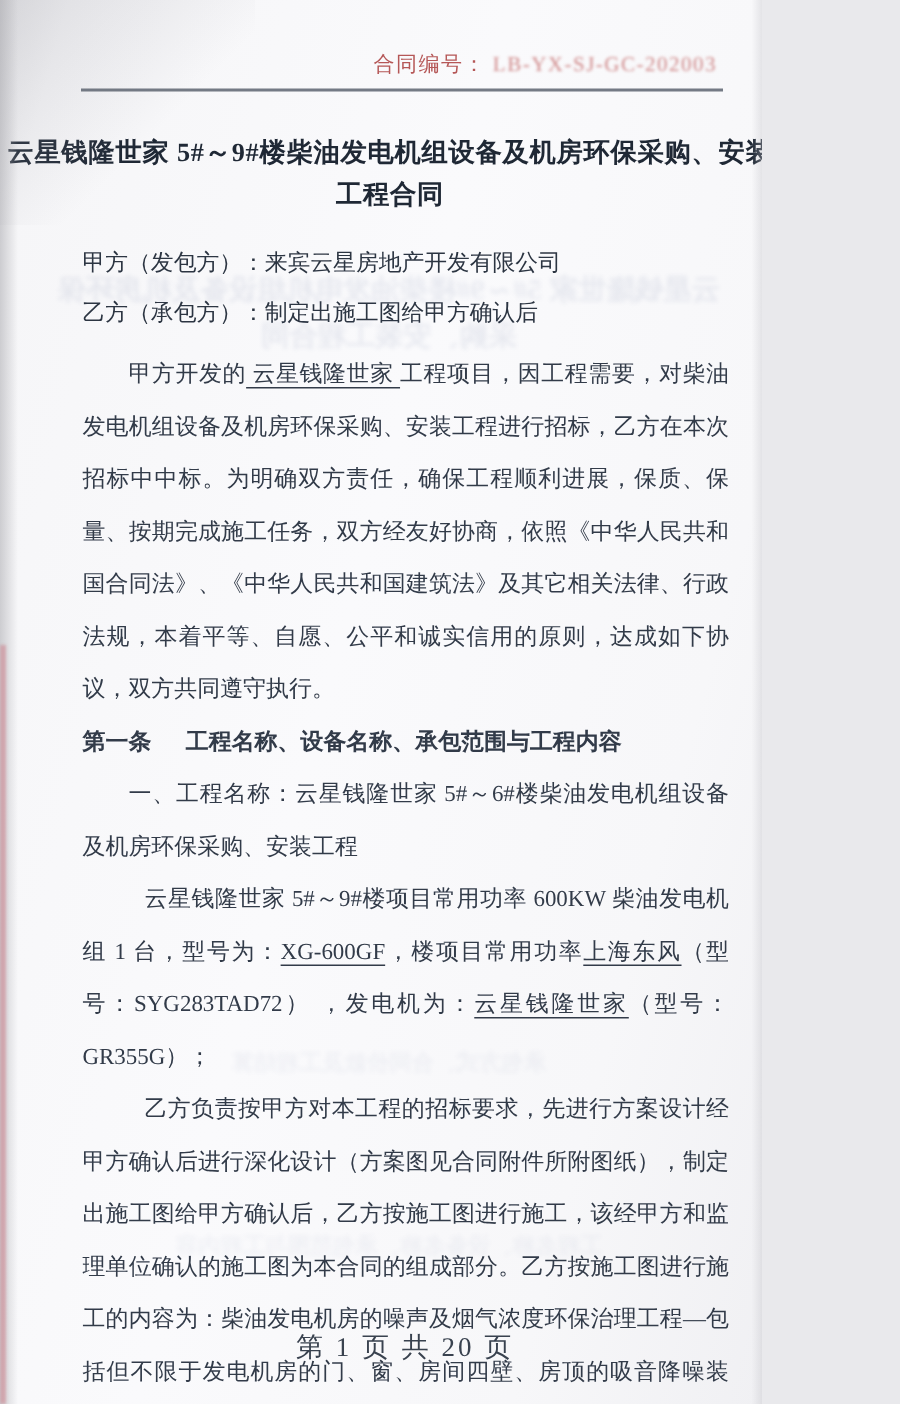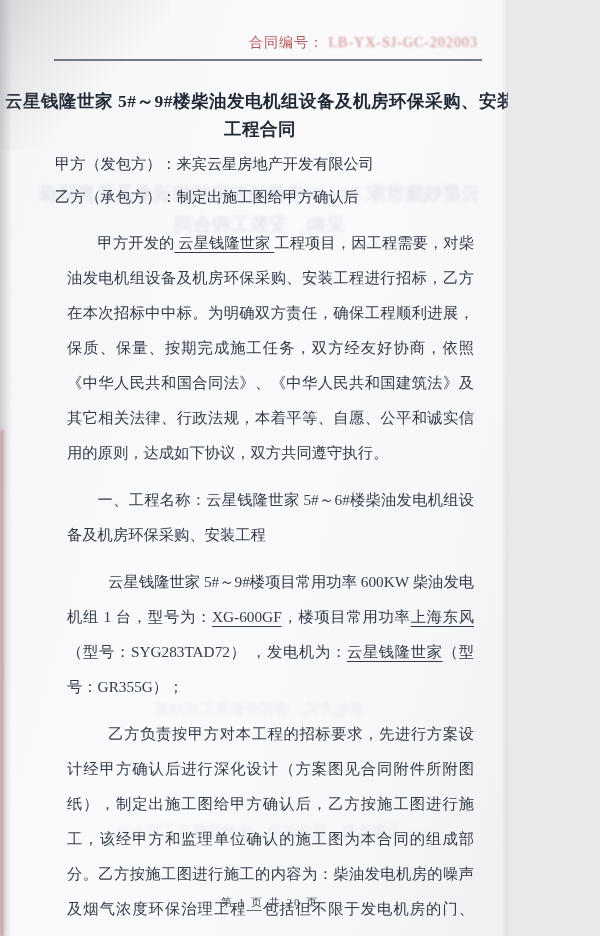--- a/index.html
+++ b/index.html
@@ -63,42 +63,42 @@
     color:#51618f;
     font-weight:700;
     text-align:center;
     filter:blur(1.5px);
     pointer-events:none;
   }
   .bleed-1{top:178px;font-size:19px;line-height:31px;opacity:.10;}
   .bleed-2{top:696px;font-size:15px;line-height:26px;opacity:.055;}
   .bleed-3{top:818px;font-size:15px;line-height:26px;opacity:.05;}
   
-  .parties{margin:4px 22px 0 55px;}
+  .parties{margin:16px 22px 0 55px;}
   .party-row{font-size:15.2px;line-height:33px;color:#2c3542;}
   
   .body-text{margin:7px 22px 0 55px;}
   .body-text p{
-    margin:12px;
+    margin:0;
     font-size:15.3px;
     line-height:35px;
     text-align:justify;
     color:#323b49;
   }
   .indent2{text-indent:2em;}
   .indent3{text-indent:2.7em;}
   .heading{font-weight:700;color:#222b38;}
   .heading .gap{display:inline-block;width:1.5em;}
   .u{text-decoration:underline;text-underline-offset:4px;}
   
   .page-footer{
     position:absolute;
     left:0;right:0;bottom:26px;
     text-align:center;
-    font-size:11px;
+    font-size:18px;
     letter-spacing:2px;
     color:#39424f;
     padding-left:32px;
   }
 </style>
 </head>
 <body>
 
 <div class="page">
 
@@ -125,20 +125,21 @@
     </div>
     <div class="party-row">
       <span>乙方（承包方）：</span><span>制定出施工图给甲方确认后</span>
     </div>
   </div>
 
   <div class="body-text">
 
     <p class="indent2"><span>甲方开发的</span><span class="u"> 云星钱隆世家 </span><span>工程项目，因工程需要，对柴油发电机组设备及机房环保采购、安装工程进行招标，乙方在本次招标中中标。为明确双方责任，确保工程顺利进展，保质、保量、按期完成施工任务，双方经友好协商，依照《中华人民共和国合同法》、《中华人民共和国建筑法》及其它相关法律、行政法规，本着平等、自愿、公平和诚实信用的原则，达成如下协议，双方共同遵守执行。</span></p>
 
+    <p class="heading"><span>第一条</span><span class="gap"></span><span>工程名称、设备名称、承包范围与工程内容</span></p>
 
     <p class="indent2">一、工程名称：云星钱隆世家 5#～6#楼柴油发电机组设备及机房环保采购、安装工程</p>
 
 
     <p class="indent3"><span>云星钱隆世家 5#～9#楼项目常用功率 600KW 柴油发电机组 1 台，型号为：</span><span class="u">XG-600GF</span><span>，楼项目常用功率</span><span class="u">上海东风</span><span>（型号：SYG283TAD72） ，发电机为：</span><span class="u">云星钱隆世家</span><span>（型号：GR355G）；</span></p>
 
 
     <p class="indent3">乙方负责按甲方对本工程的招标要求，先进行方案设计经甲方确认后进行深化设计（方案图见合同附件所附图纸），制定出施工图给甲方确认后，乙方按施工图进行施工，该经甲方和监理单位确认的施工图为本合同的组成部分。乙方按施工图进行施工的内容为：柴油发电机房的噪声及烟气浓度环保治理工程—包括但不限于发电机房的门、窗、房间四壁、房顶的吸音降噪装饰，排出地下室的排烟道施工及按施工图还应有的其他工作内容。甲方负责发电机房土建工作（含设备本体基础）、负责进水管接至发电机房内现场确定的位置，负责一切有关发电机组之电缆，信号线及连接供应（乙方可配合信号线的连接）。</p>
 
   </div>

